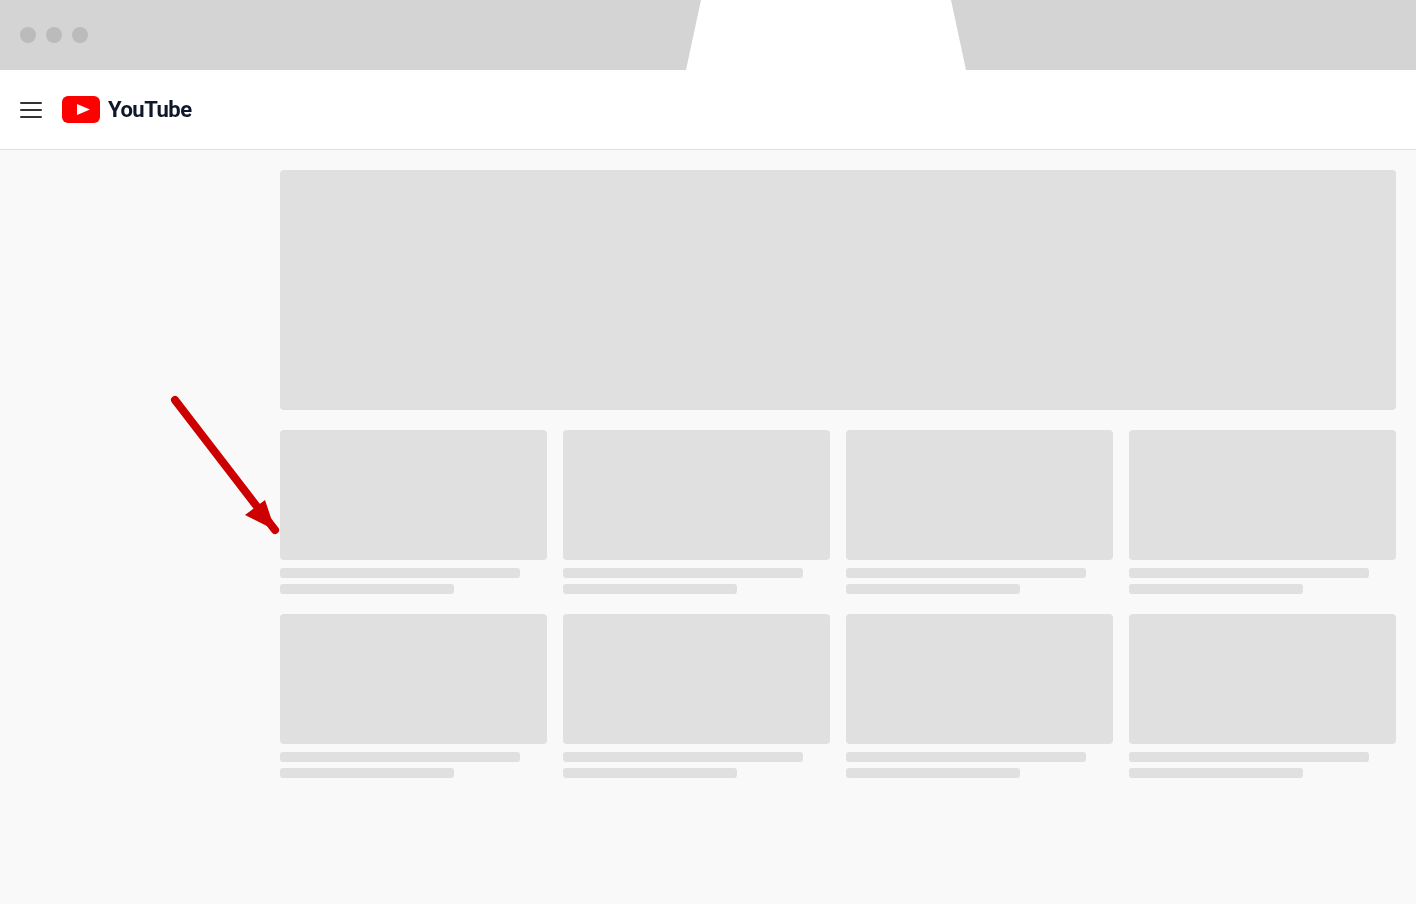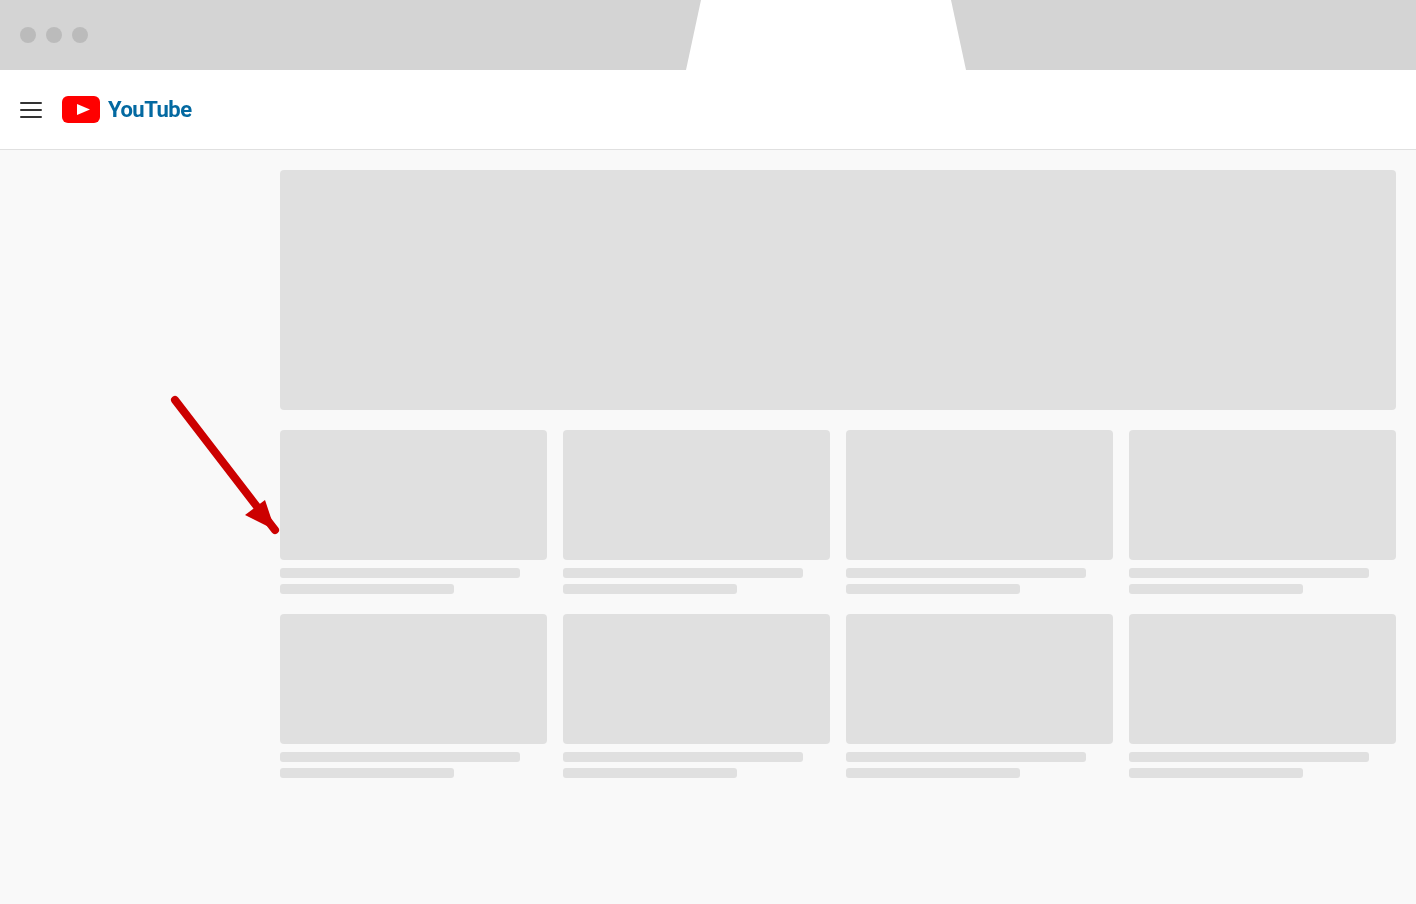--- a/index.html
+++ b/index.html
@@ -85,21 +85,21 @@
     }
 
     .yt-icon {
       width: 38px;
       height: 27px;
     }
 
     .yt-text {
       font-size: 22px;
       font-weight: 700;
-      color: #0369a1;
+      color: #0f172a;
       letter-spacing: -0.5px;
     }
 
     
     .main-layout {
       display: flex;
       flex: 1;
       overflow: hidden;
     }
 

